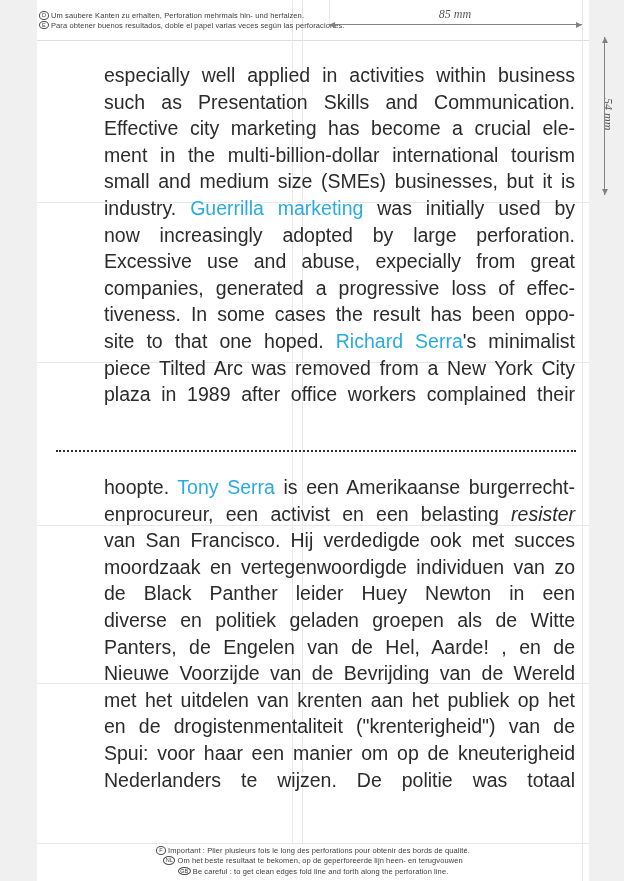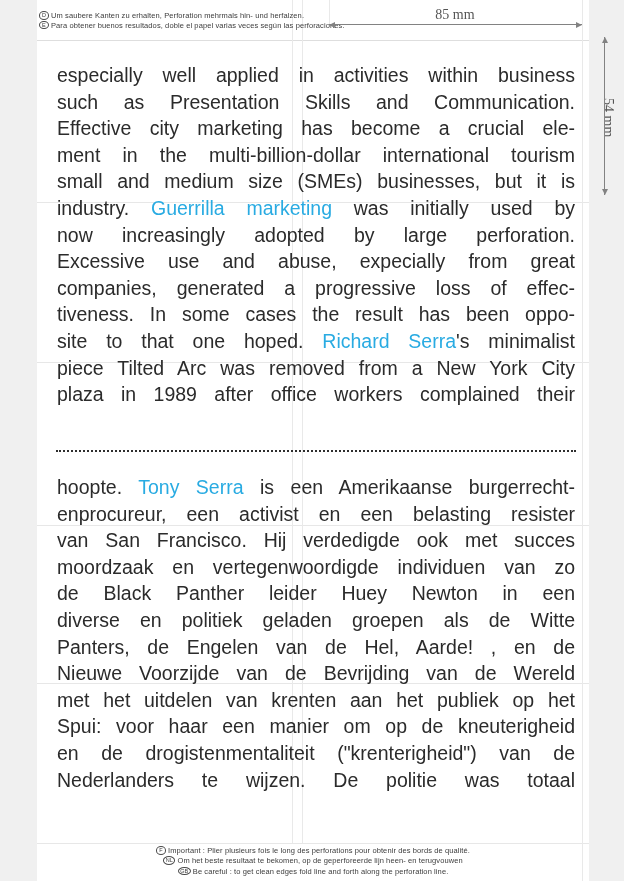--- a/index.html
+++ b/index.html
@@ -14,36 +14,36 @@
   
   .instr{position:absolute;color:#3c3c3c;font-size:7.5px;line-height:9.6px;letter-spacing:0.1px;}
   .instr-top{left:39px;top:11px;text-align:left;}
   .instr-bottom{left:37px;top:846px;width:552px;text-align:center;line-height:10.4px;}
   .badge{
     display:inline-block;border:1px solid #4a4a4a;border-radius:50%;
     font-size:5.5px;line-height:6.5px;padding:0 1.5px;min-width:5px;text-align:center;
     vertical-align:1px;margin-right:2px;color:#3c3c3c;
   }
   
-  .dim-label{position:absolute;font-family:"Liberation Serif", serif;color:#555;font-size:14px;}
+  .dim-label{position:absolute;font-family:"Liberation Serif", serif;color:#555;font-size:12px;font-style:italic;}
   .dim-w-label{left:415px;top:7px;width:80px;text-align:center;}
   .dim-h-label{left:600px;top:98px;writing-mode:vertical-rl;}
   .arrow-h{position:absolute;left:329px;top:24px;width:253px;height:1px;background:#828282;}
   .arrow-h .ah-l{position:absolute;left:0;top:-2.5px;width:0;height:0;border-top:3px solid transparent;border-bottom:3px solid transparent;border-right:6px solid #828282;}
   .arrow-h .ah-r{position:absolute;right:0;top:-2.5px;width:0;height:0;border-top:3px solid transparent;border-bottom:3px solid transparent;border-left:6px solid #828282;}
   .arrow-v{position:absolute;left:604px;top:37px;width:1px;height:158px;background:#828282;}
   .arrow-v .av-t{position:absolute;top:0;left:-2.5px;width:0;height:0;border-left:3px solid transparent;border-right:3px solid transparent;border-bottom:6px solid #828282;}
   .arrow-v .av-b{position:absolute;bottom:0;left:-2.5px;width:0;height:0;border-left:3px solid transparent;border-right:3px solid transparent;border-top:6px solid #828282;}
   
   .para{position:absolute;left:57px;width:518px;color:#2b2b2b;font-size:19.5px;line-height:26.6px;}
   .para-1{top:62px;}
   .para-2{top:474px;}
-  .tline{text-align:justify;text-align-last:justify;white-space:normal;}
+  .tline{text-align:justify;text-align-last:justify;white-space:normal;margin-left:47px;}
   .link{color:#29abe2;cursor:pointer;}
-  .italic{}
+  .italic{font-style:italic;}
   .dotted{position:absolute;left:56px;top:450px;width:520px;border-top:2px dotted #2e2e2e;}
 </style>
 </head>
 <body>
 
 <div class="sheet"></div>
 
 <div class="fold-h" style="top:40px;background:#dedede;"></div>
 <div class="fold-h" style="top:202px;"></div>
 <div class="fold-h" style="top:362px;"></div>
@@ -93,22 +93,22 @@
 <div class="para para-2">
     <div class="tline"><span>hoopte. </span><span class="link">Tony Serra</span><span> is een Amerikaanse burgerrecht-</span></div>
     <div class="tline"><span>enprocureur, een activist en een belasting </span><span class="italic">resister</span></div>
     <div class="tline"><span>van San Francisco. Hij verdedigde ook met succes</span></div>
     <div class="tline"><span>moordzaak en vertegenwoordigde individuen van zo</span></div>
     <div class="tline"><span>de Black Panther leider Huey Newton in een</span></div>
     <div class="tline"><span>diverse en politiek geladen groepen als de Witte</span></div>
     <div class="tline"><span>Panters, de Engelen van de Hel, Aarde! , en de</span></div>
     <div class="tline"><span>Nieuwe Voorzijde van de Bevrijding van de Wereld</span></div>
     <div class="tline"><span>met het uitdelen van krenten aan het publiek op het</span></div>
+    <div class="tline"><span>en de drogistenmentaliteit ("krenterigheid") van de</span></div>
     <div class="tline"><span>Spui: voor haar een manier om op de kneuterigheid</span></div>
-    <div class="tline"><span>en de drogistenmentaliteit ("krenterigheid") van de</span></div>
     <div class="tline"><span>Nederlanders te wijzen. De politie was totaal</span></div>
   </div>
 
 <div class="instr instr-bottom">
     <div><span class="badge">F</span><span>Important : Plier plusieurs fois le long des perforations pour obtenir des bords de qualité.</span></div>
     <div><span class="badge">NL</span><span>Om het beste resultaat te bekomen, op de geperforeerde lijn heen- en terugvouwen</span></div>
     <div><span class="badge">GB</span><span>Be careful : to get clean edges fold line and forth along the perforation line.</span></div>
   </div>
 
 </body></html>

